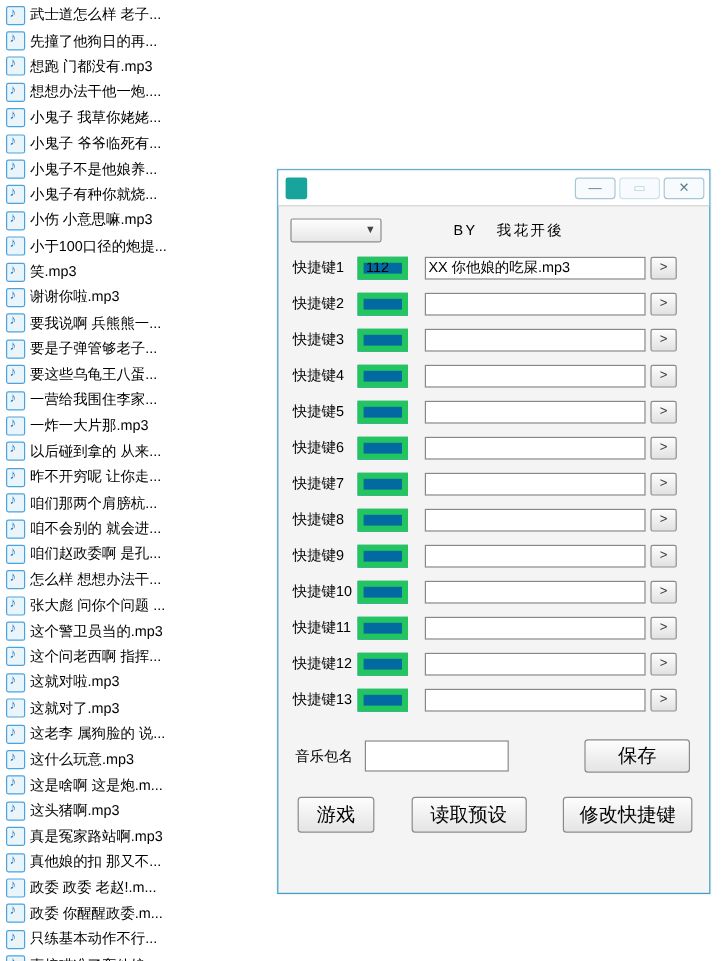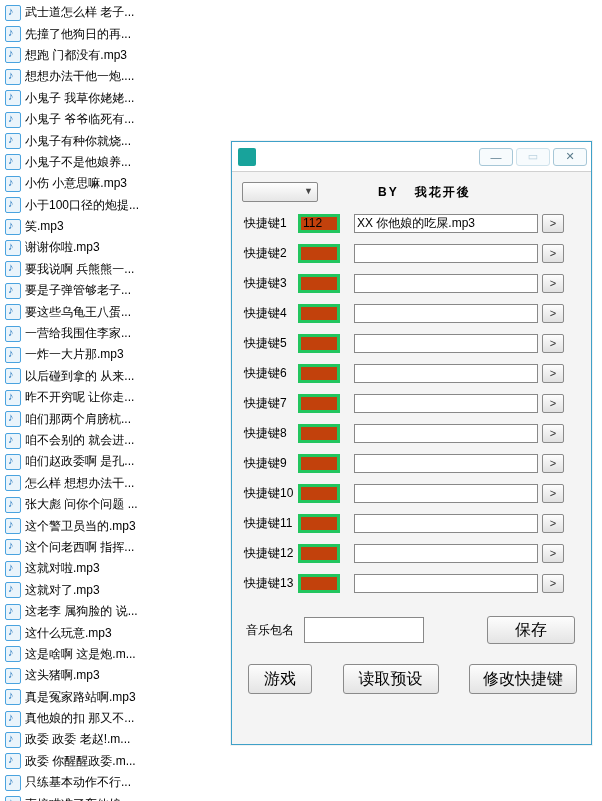--- a/index.html
+++ b/index.html
@@ -117,38 +117,37 @@
     content: "▼";
     position: absolute;
     right: 4px;
     top: 3px;
     font-size: 9px;
     color: #444;
   }
   .by-text {
     margin-left: 54px;
     letter-spacing: 2px;
-    font-weight: bold;
   }
   .hotkey-row {
     display: flex;
     align-items: center;
     margin-bottom: 8px;
     height: 22px;
   }
   .hk-label {
     width: 56px;
     text-align: left;
     padding-left: 2px;
   }
   .hk-input {
     width: 42px;
     height: 19px;
-    border: 3px solid #22c55e;
-    background: #c2410c;
+    border: 5px solid #22c55e;
+    background: #0369a1;
     font-size: 12px;
     padding: 0 2px;
     margin-right: 14px;
   }
   .hk-path {
     width: 184px;
     height: 19px;
     border: 1px solid #888;
     background: #fff;
     font-size: 12px;
@@ -232,25 +231,25 @@
     <div class="file-item">
       <span class="file-icon"></span>
       <span class="file-label">小鬼子 我草你姥姥...</span>
     </div>
     <div class="file-item">
       <span class="file-icon"></span>
       <span class="file-label">小鬼子 爷爷临死有...</span>
     </div>
     <div class="file-item">
       <span class="file-icon"></span>
+      <span class="file-label">小鬼子不是他娘养...</span>
+    </div>
+    <div class="file-item">
+      <span class="file-icon"></span>
       <span class="file-label">小鬼子有种你就烧...</span>
-    </div>
-    <div class="file-item">
-      <span class="file-icon"></span>
-      <span class="file-label">小鬼子不是他娘养...</span>
     </div>
     <div class="file-item">
       <span class="file-icon"></span>
       <span class="file-label">小伤 小意思嘛.mp3</span>
     </div>
     <div class="file-item">
       <span class="file-icon"></span>
       <span class="file-label">小于100口径的炮提...</span>
     </div>
     <div class="file-item">

